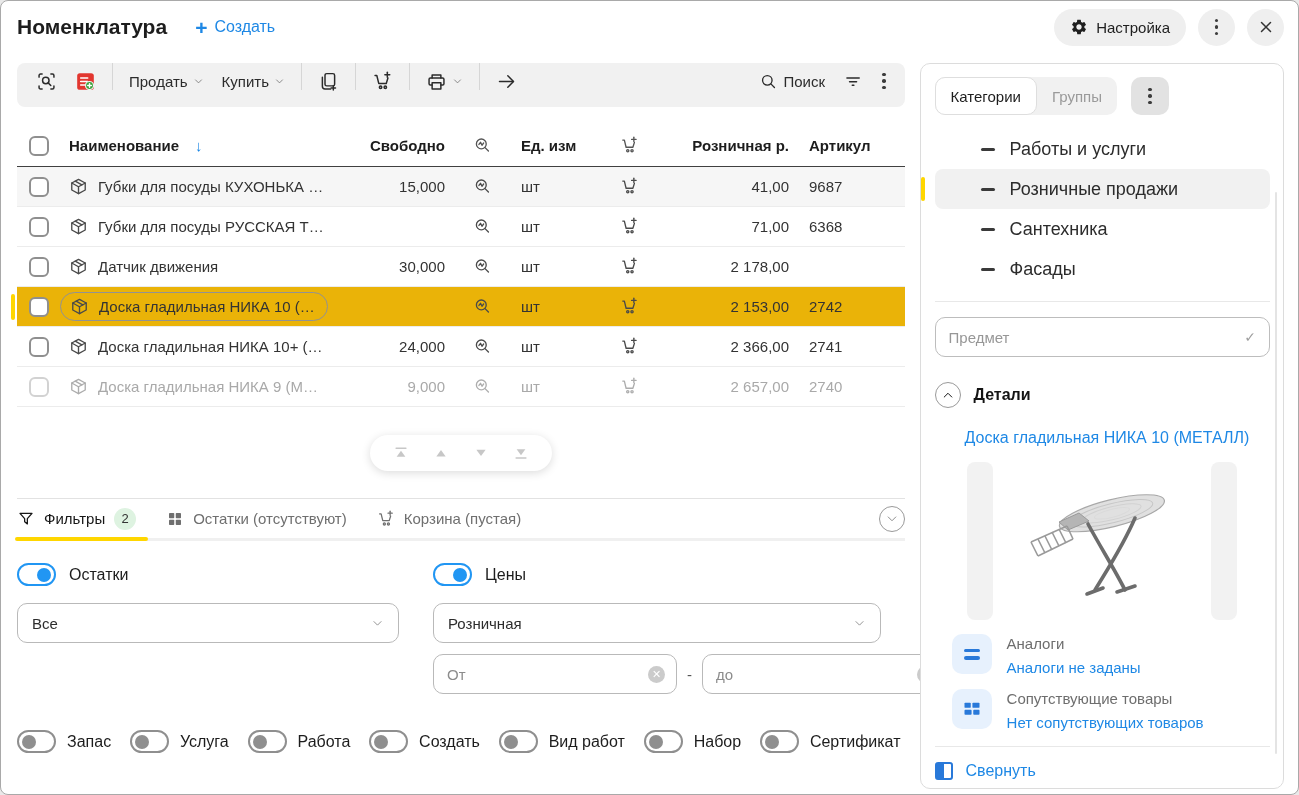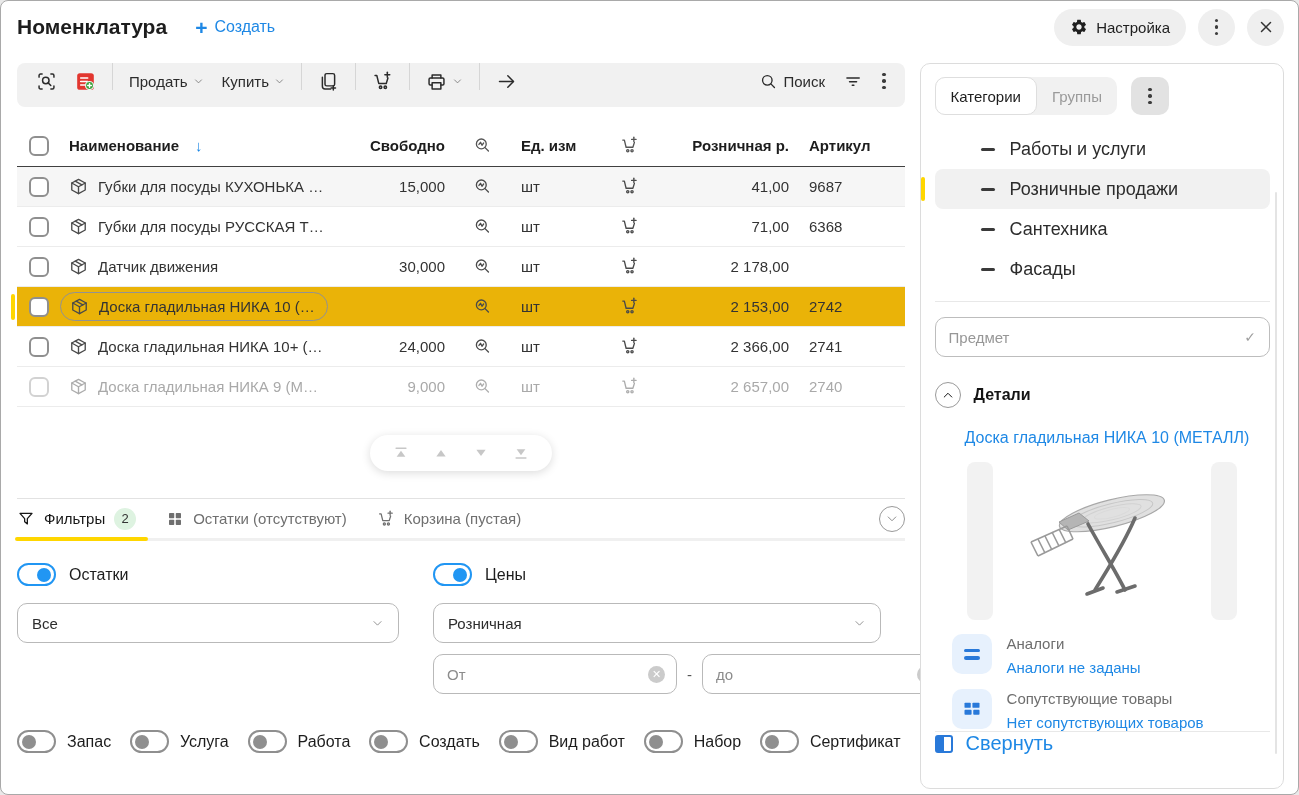--- a/index.html
+++ b/index.html
@@ -108,21 +108,21 @@
   .side-bar{width:26px;height:158px;background:#f2f2f2;border-radius:8px;}
   .photo{width:196px;height:158px;display:flex;align-items:center;justify-content:center;}
   .info-block{margin-top:14px;padding-left:17px;display:flex;flex-direction:column;gap:13px;}
   .info-row{display:flex;gap:15px;align-items:flex-start;}
   .info-ic{width:40px;height:40px;border-radius:10px;background:#e7f1fd;display:flex;align-items:center;justify-content:center;flex-shrink:0;color:#2979d9;}
   .eq{display:flex;flex-direction:column;gap:4px;}
   .eq i{width:16px;height:3.5px;background:#2979d9;border-radius:2px;}
   .info-texts{display:flex;flex-direction:column;gap:7px;font-size:15px;padding-top:1px;}
   .info-label{color:#6e6e6e;}
   .info-link{color:#1e88e5;cursor:pointer;}
-  .collapse-row{border-top:1px solid #e8e8e8;display:flex;align-items:center;gap:13px;font-size:20px;color:#1e88e5;cursor:pointer;}
+  .collapse-row{border-top:1px solid #e8e8e8;margin-top:15px;padding-top:15px;display:flex;align-items:center;gap:13px;font-size:16px;color:#1e88e5;cursor:pointer;}
   .collapse-ic{width:18px;height:18px;border:2px solid #2979d9;border-radius:3px;position:relative;flex-shrink:0;}
   .collapse-ic::after{content:'';position:absolute;left:0;top:0;bottom:0;width:7px;background:#2979d9;}
 </style>
 </head>
 <body>
 
 <svg width="0" height="0" style="position:absolute" aria-hidden="true">
   <symbol id="i-box" viewBox="0 0 24 24">
       <path d="M12 3l8.5 4.6v8.8L12 21l-8.5-4.6V7.6z"></path>
       <path d="M3.5 7.6L12 12.3l8.5-4.7"></path>

